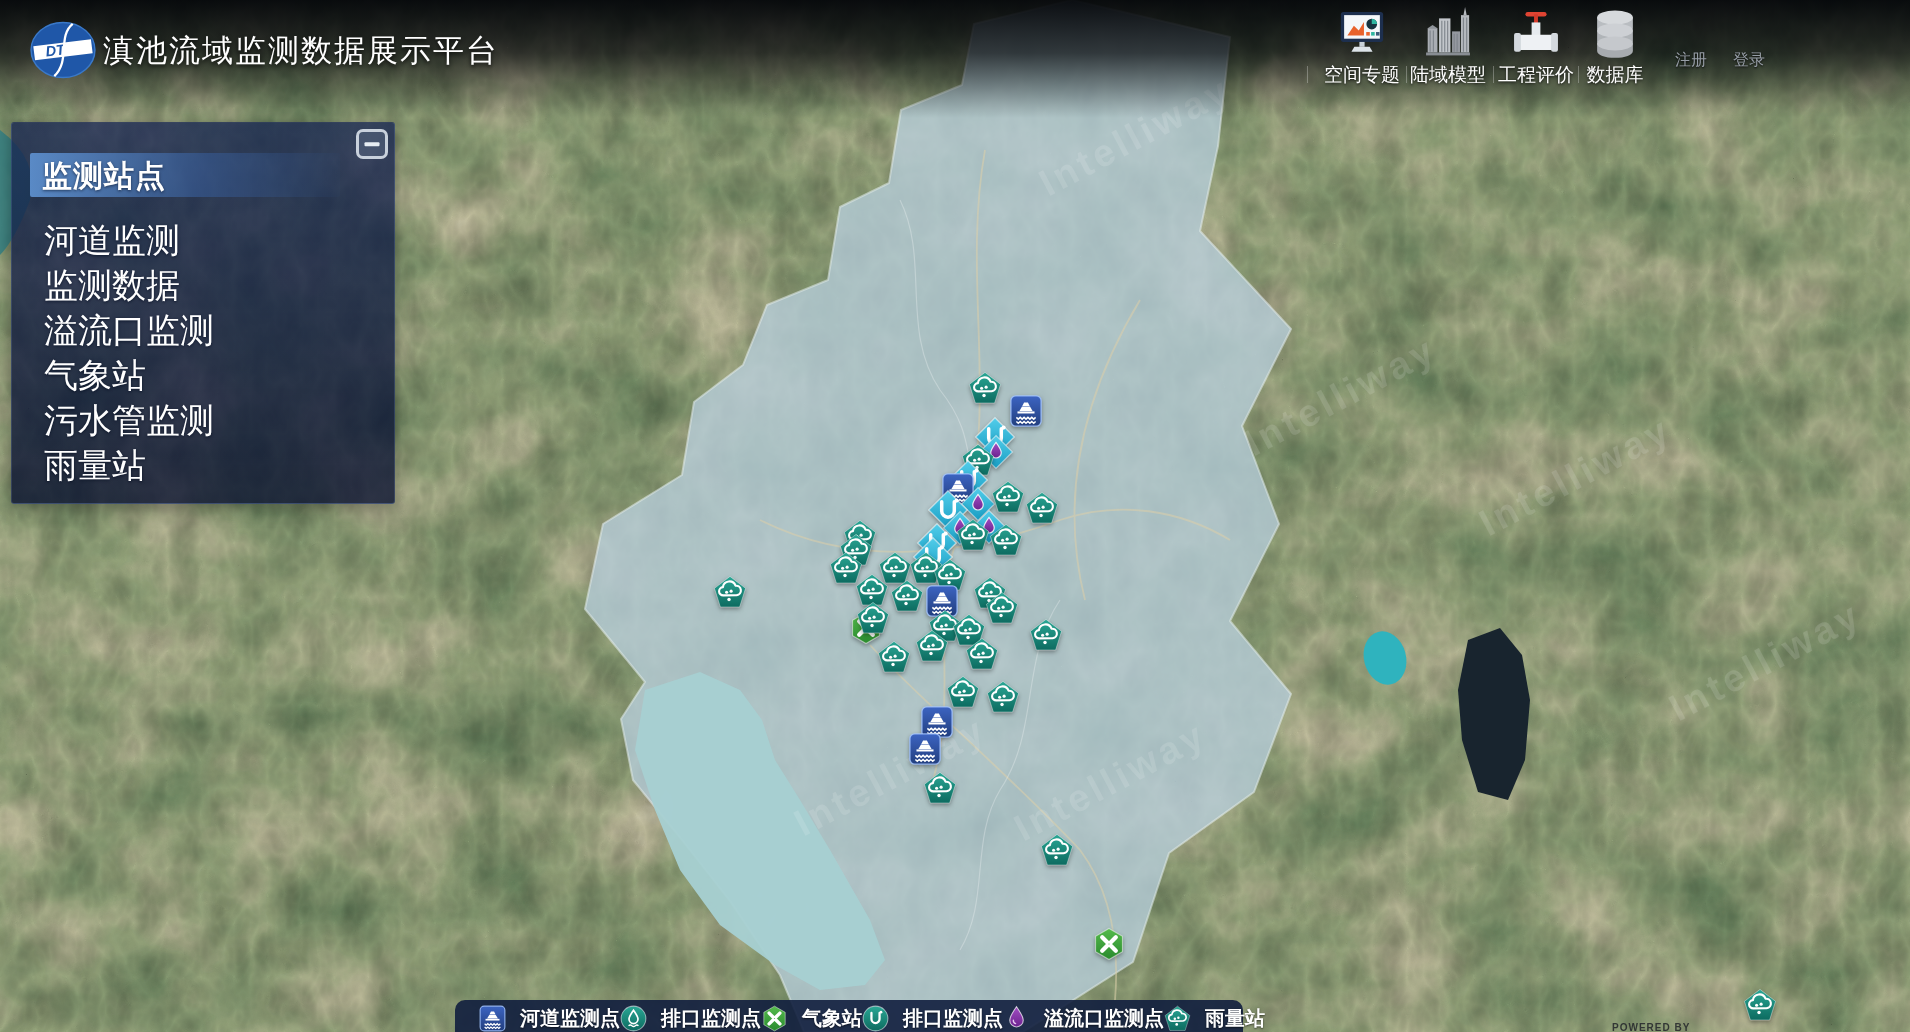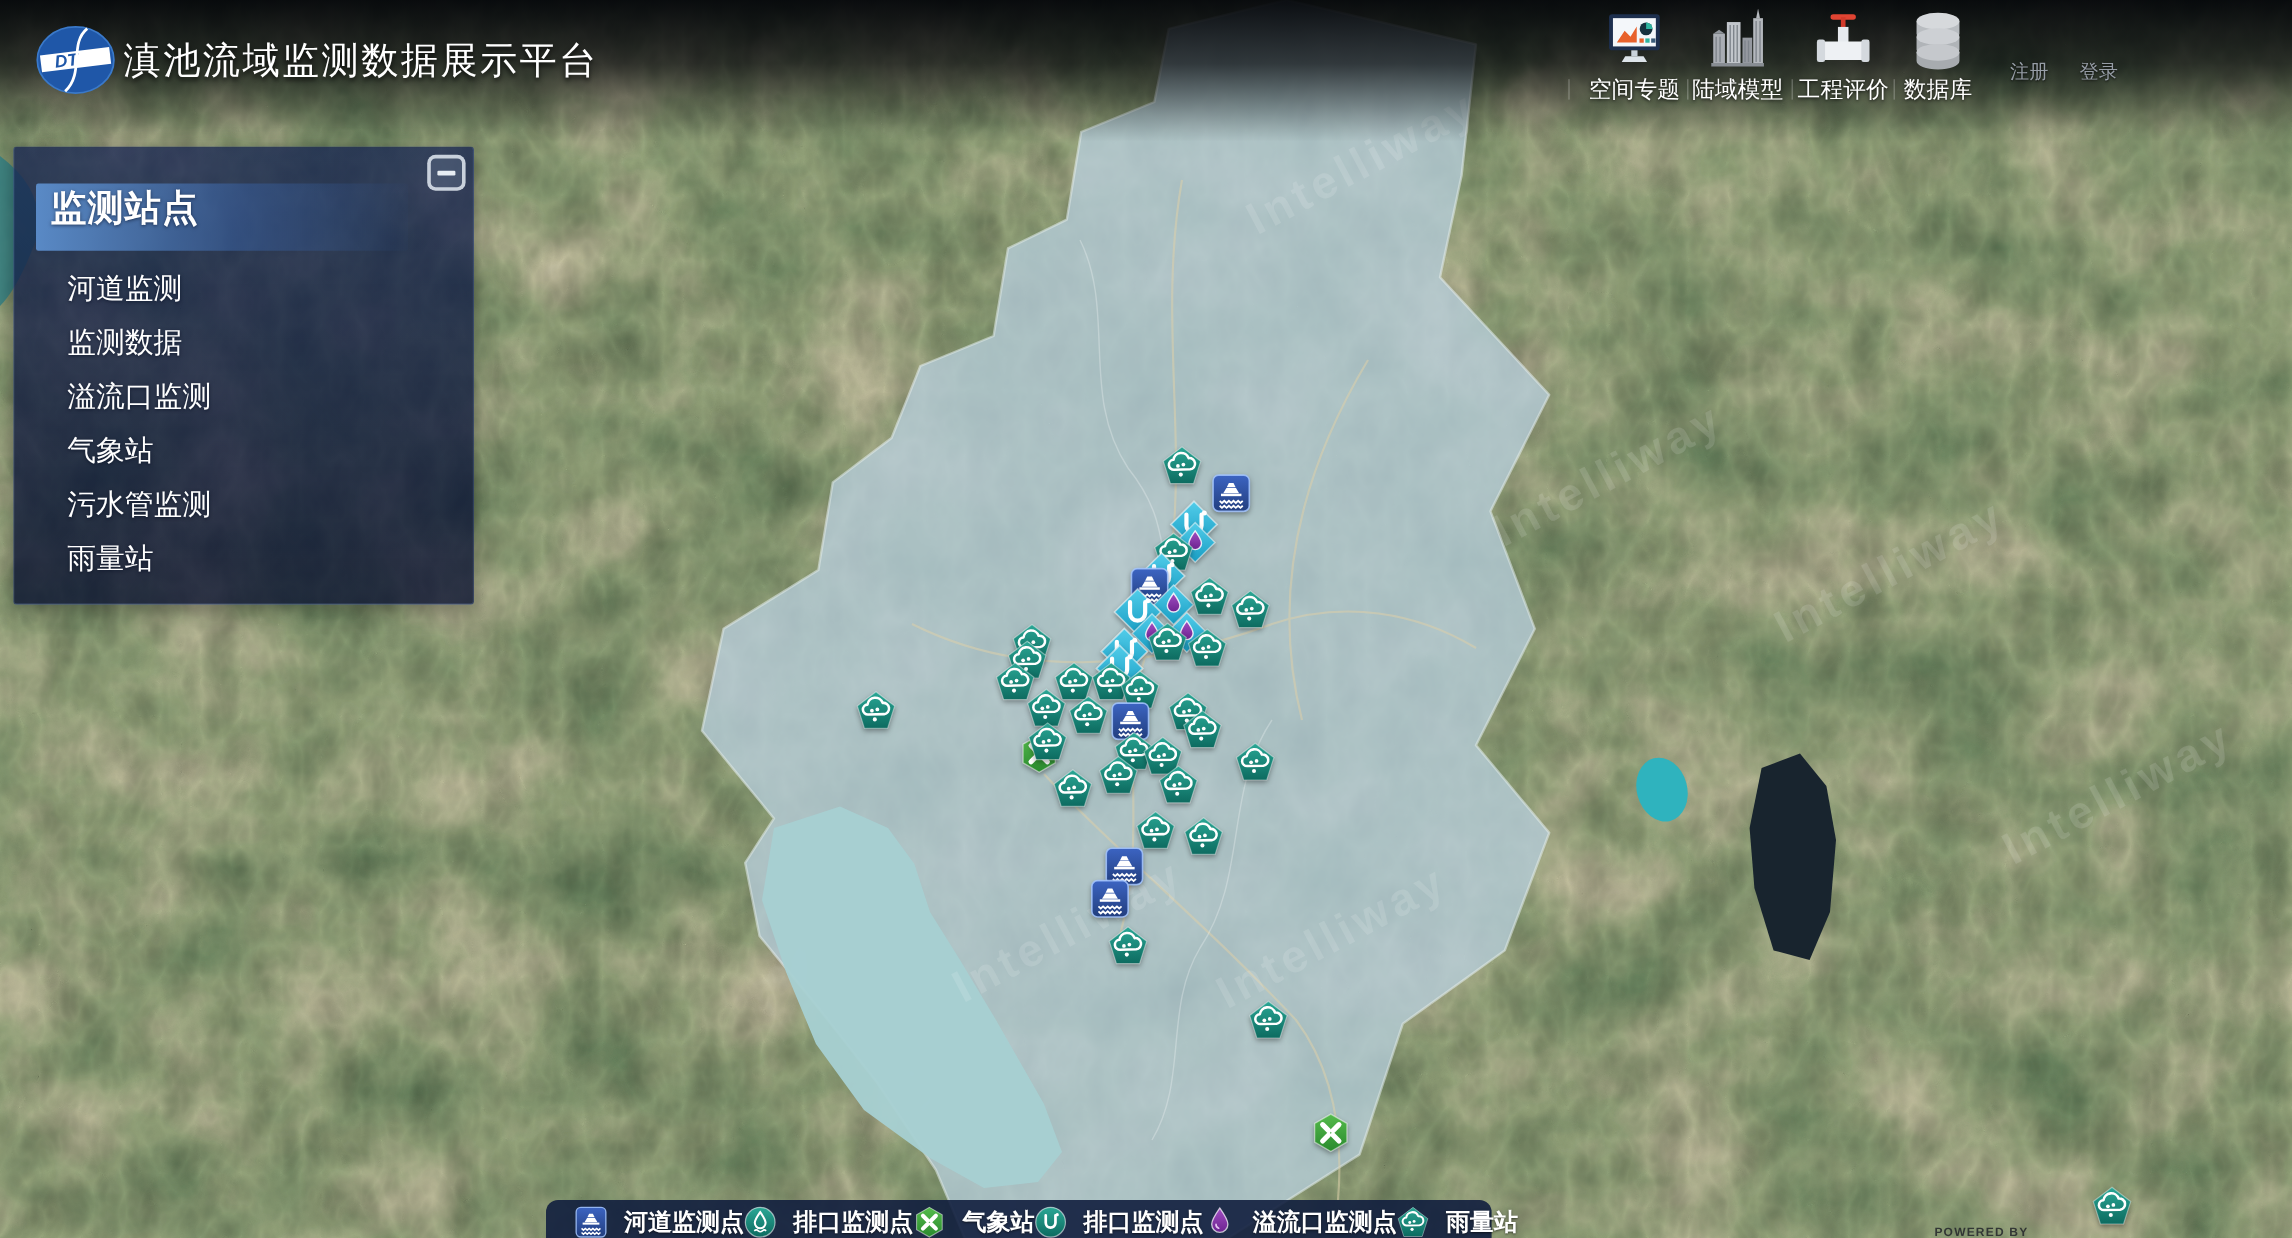--- a/index.html
+++ b/index.html
@@ -40,27 +40,27 @@
   
   #panel { position:absolute; left:11px; top:122px; width:384px; height:382px;
     background:linear-gradient(180deg, rgba(24,38,82,.78), rgba(10,18,48,.80));
     border:1px solid rgba(120,150,200,.22); border-radius:3px;
     box-shadow:0 4px 18px rgba(0,0,0,.35); }
   #panel-minimize { position:absolute; right:6px; top:6px; width:32px; height:30px;
     border:3px solid rgba(225,232,240,.85); border-radius:7px;
     background:rgba(140,160,185,.22); cursor:pointer; }
   #panel-minimize .bar { position:absolute; left:50%; top:50%; width:15px; height:3.5px;
     transform:translate(-50%,-50%); background:rgba(240,245,250,.95); border-radius:1px; }
-  #panel-titlebar { position:absolute; left:18px; top:30px; width:310px; height:56px;
+  #panel-titlebar { position:absolute; left:18px; top:30px; width:310px; height:44px;
     background:linear-gradient(90deg, rgba(92,142,204,.95) 0%, rgba(56,96,160,.55) 55%, rgba(40,70,120,.08) 100%);
-    border-radius:2px; display:flex; align-items:flex-start; cursor:pointer; }
+    border-radius:2px; display:flex; align-items:flex-end; cursor:pointer; }
   #panel-title { padding-left:12px; font-size:30px; font-weight:600; color:#fff;
     letter-spacing:1px; text-shadow:0 1px 3px rgba(0,10,30,.6); }
   #panel-list { position:absolute; left:0; top:95px; width:100%; list-style:none; }
-  #panel-list li { height:45px; line-height:45px; padding-left:44px; font-size:24px;
+  #panel-list li { height:45px; line-height:45px; padding-left:32px; font-size:34px;
     color:#ffffff; cursor:pointer; text-shadow:0 1px 3px rgba(0,10,30,.7); }
 
   
   #legend { position:absolute; left:455px; top:1000px; width:788px; height:44px;
     background:rgba(17,30,62,.9); border-radius:10px 10px 0 0;
     display:flex; align-items:flex-start; padding:5px 24px 0 24px;
     justify-content:space-between; }
   .legend-item { display:flex; align-items:center; gap:14px; cursor:pointer; }
   .legend-ico { width:27px; height:27px; flex:0 0 auto; }
   .legend-label { font-size:20px; font-weight:700; color:#ffffff; white-space:nowrap;

